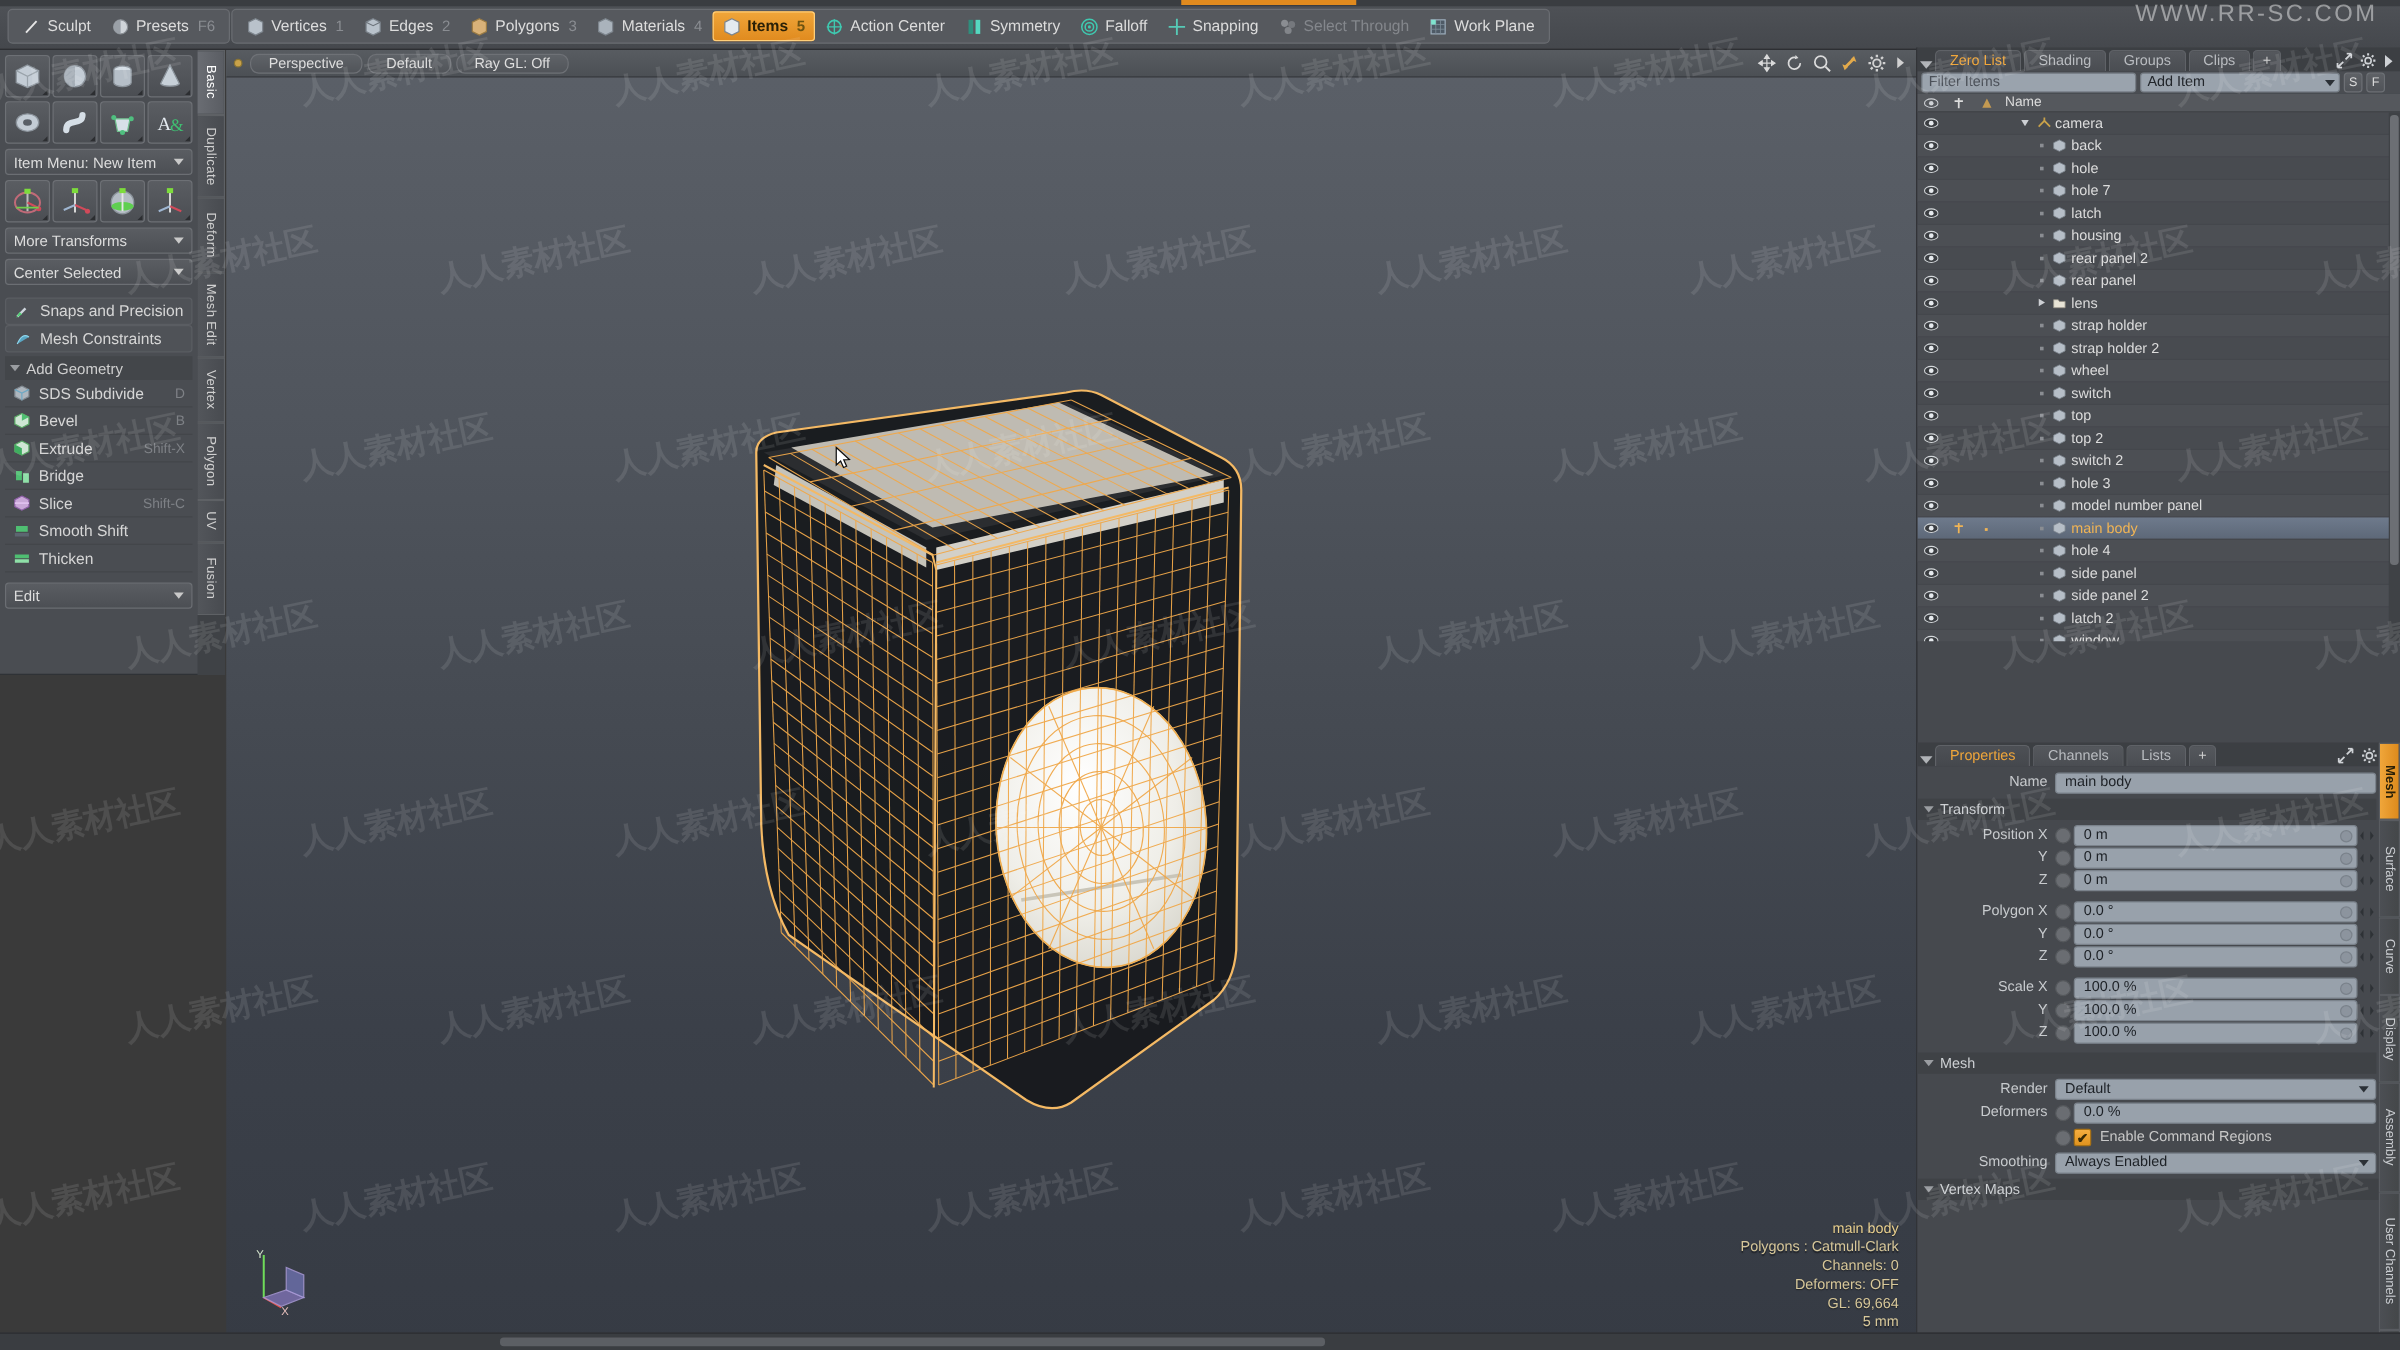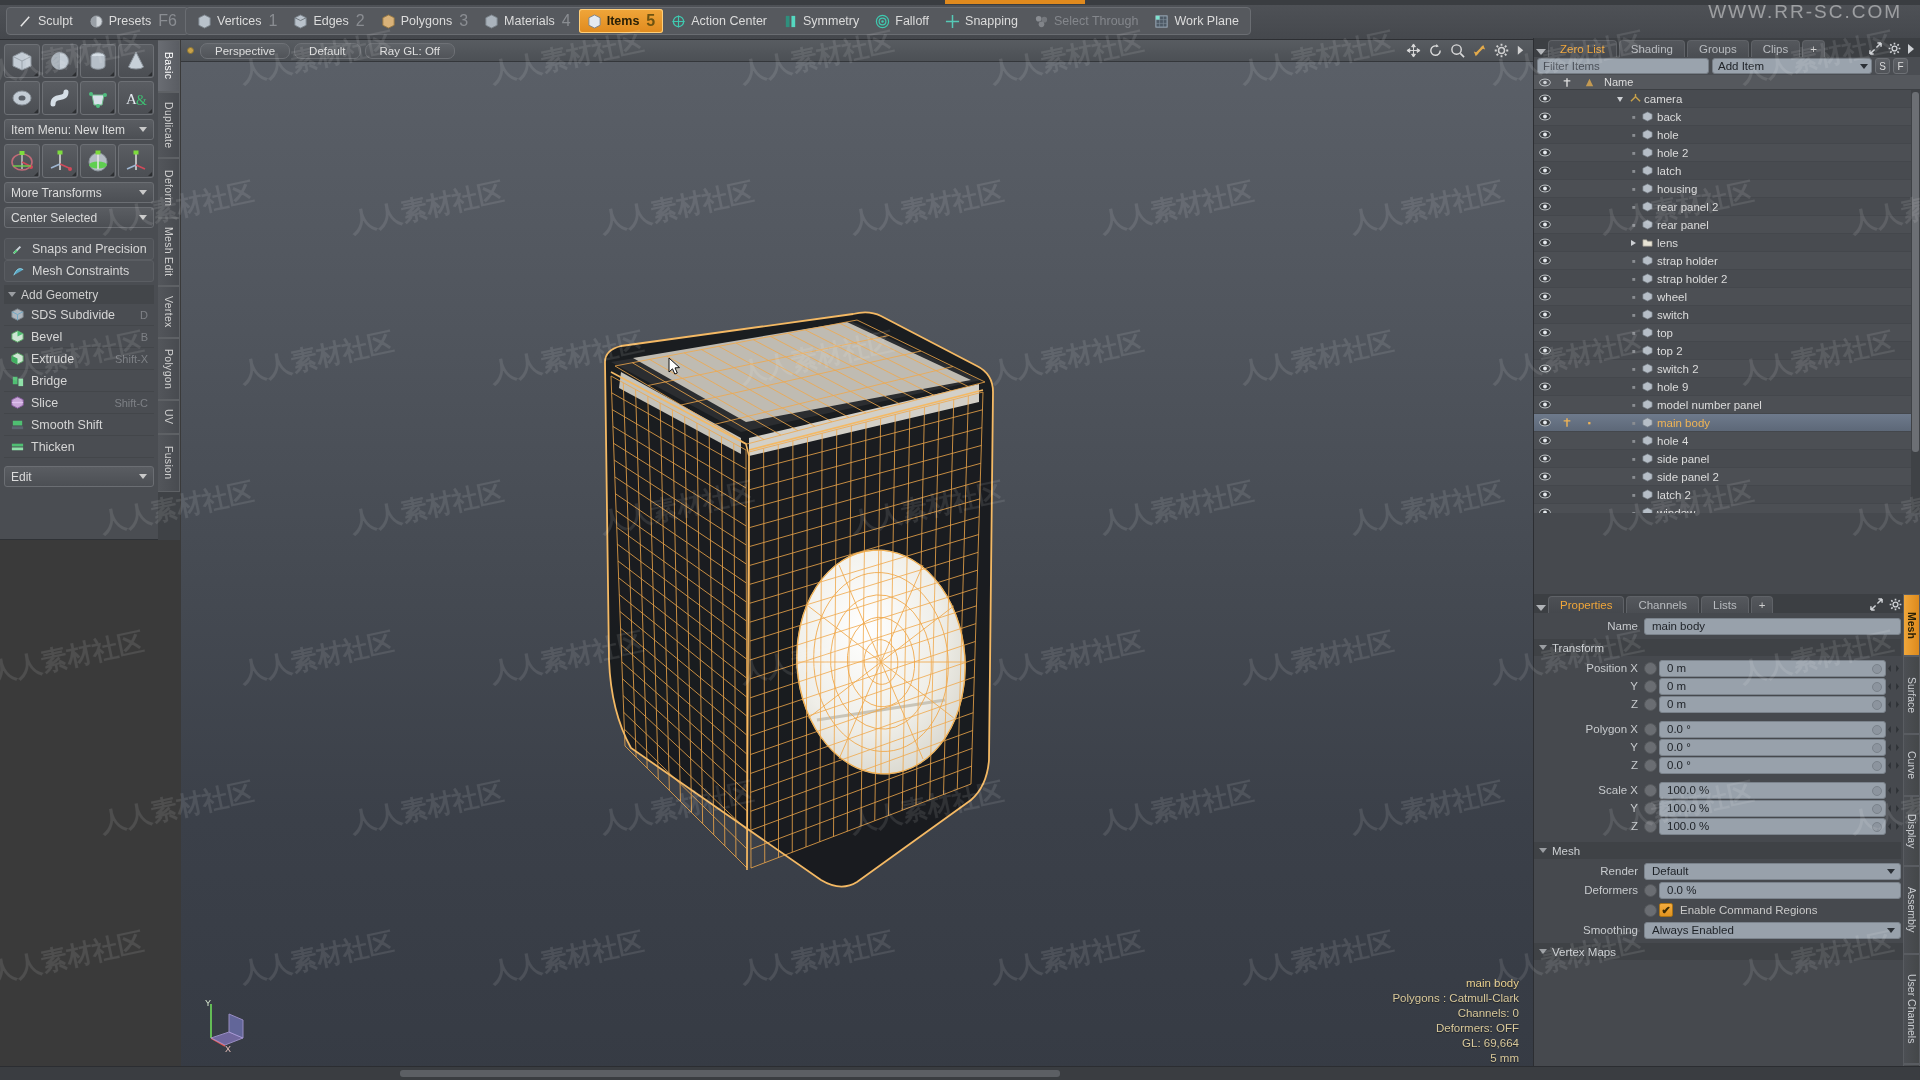--- a/index.html
+++ b/index.html
@@ -15,21 +15,21 @@
            background:#3a3d41; }
   #topbar .accent{ position:absolute; left:945px; top:0; width:140px; height:4px;
            background:#e08a1e; }
   .tgroup{ position:absolute; top:7px; height:28px; display:flex; align-items:center;
            background:#56595e; border:1px solid #6a6d72; border-radius:4px; padding:0 3px; }
   .titem{ height:24px; display:flex; align-items:center; gap:5px; padding:0 8px;
           border-radius:3px; cursor:pointer; white-space:nowrap; color:#dcdcdc; font-size:12.5px;}
   .titem.on{ background:linear-gradient(#f0a63a,#e08a1e); color:#2a2007; font-weight:bold;
              box-shadow:inset 0 0 0 1px #ffcf7a; }
   .titem.dim{ color:#84878c; }
-  .tnum{ color:#8a8d92; font-size:16px; margin-left:2px; }
+  .tnum{ color:#8a8d92; font-size:12px; margin-left:2px; }
   .ico{ width:15px; height:15px; display:inline-block; flex:0 0 auto; }
 
   
   #leftpanel{ position:absolute; left:0; top:40px; width:180px; height:500px;
               background:#4a4d52; border-right:1px solid #2f3236; border-bottom:1px solid #2f3236;}
   #leftinner{ position:absolute; left:0; top:0; width:158px; height:500px; padding:4px; }
   .trow{ display:flex; gap:2px; margin-bottom:3px; }
   .tbig{ width:36px; height:34px; background:linear-gradient(#5a5d62,#4b4e53);
          border:1px solid #6d7075; border-radius:3px; position:relative;
          display:flex; align-items:center; justify-content:center; cursor:pointer;}
@@ -888,21 +888,21 @@
               </svg>
             </span>
             <span class="colp"></span>
             <span class="colq"></span>
             <span class="coln">
               <span style="display:inline-block;width:21px"></span>
               <span style="display:inline-block;width:9px;text-align:center;color:#8a8d92">▪</span>
               <span class="meshico"><svg width="11" height="11" viewBox="0 0 12 12">
                   <path d="M6 1 L11 3.5 V8.5 L6 11 L1 8.5 V3.5 Z" fill="#b6bec7" stroke="#7d858d" stroke-width=".7"></path>
                 </svg></span>
-              <span class="nm">hole 2</span>
+              <span class="nm">hole 7</span>
             </span>
           </div>
           <div class="ilrow">
             <span class="colv">
               <svg width="12" height="9" viewBox="0 0 14 10">
                 <ellipse cx="7" cy="5" rx="6.3" ry="4" fill="#3a3d41" stroke="#d3d7da"></ellipse>
                 <circle cx="7" cy="5" r="2.2" fill="#e6eaee"></circle>
               </svg>
             </span>
             <span class="colp"></span>
@@ -1124,21 +1124,21 @@
               </svg>
             </span>
             <span class="colp"></span>
             <span class="colq"></span>
             <span class="coln">
               <span style="display:inline-block;width:21px"></span>
               <span style="display:inline-block;width:9px;text-align:center;color:#8a8d92">▪</span>
               <span class="meshico"><svg width="11" height="11" viewBox="0 0 12 12">
                   <path d="M6 1 L11 3.5 V8.5 L6 11 L1 8.5 V3.5 Z" fill="#b6bec7" stroke="#7d858d" stroke-width=".7"></path>
                 </svg></span>
-              <span class="nm">hole 9</span>
+              <span class="nm">hole 3</span>
             </span>
           </div>
           <div class="ilrow">
             <span class="colv">
               <svg width="12" height="9" viewBox="0 0 14 10">
                 <ellipse cx="7" cy="5" rx="6.3" ry="4" fill="#3a3d41" stroke="#d3d7da"></ellipse>
                 <circle cx="7" cy="5" r="2.2" fill="#e6eaee"></circle>
               </svg>
             </span>
             <span class="colp"></span>

